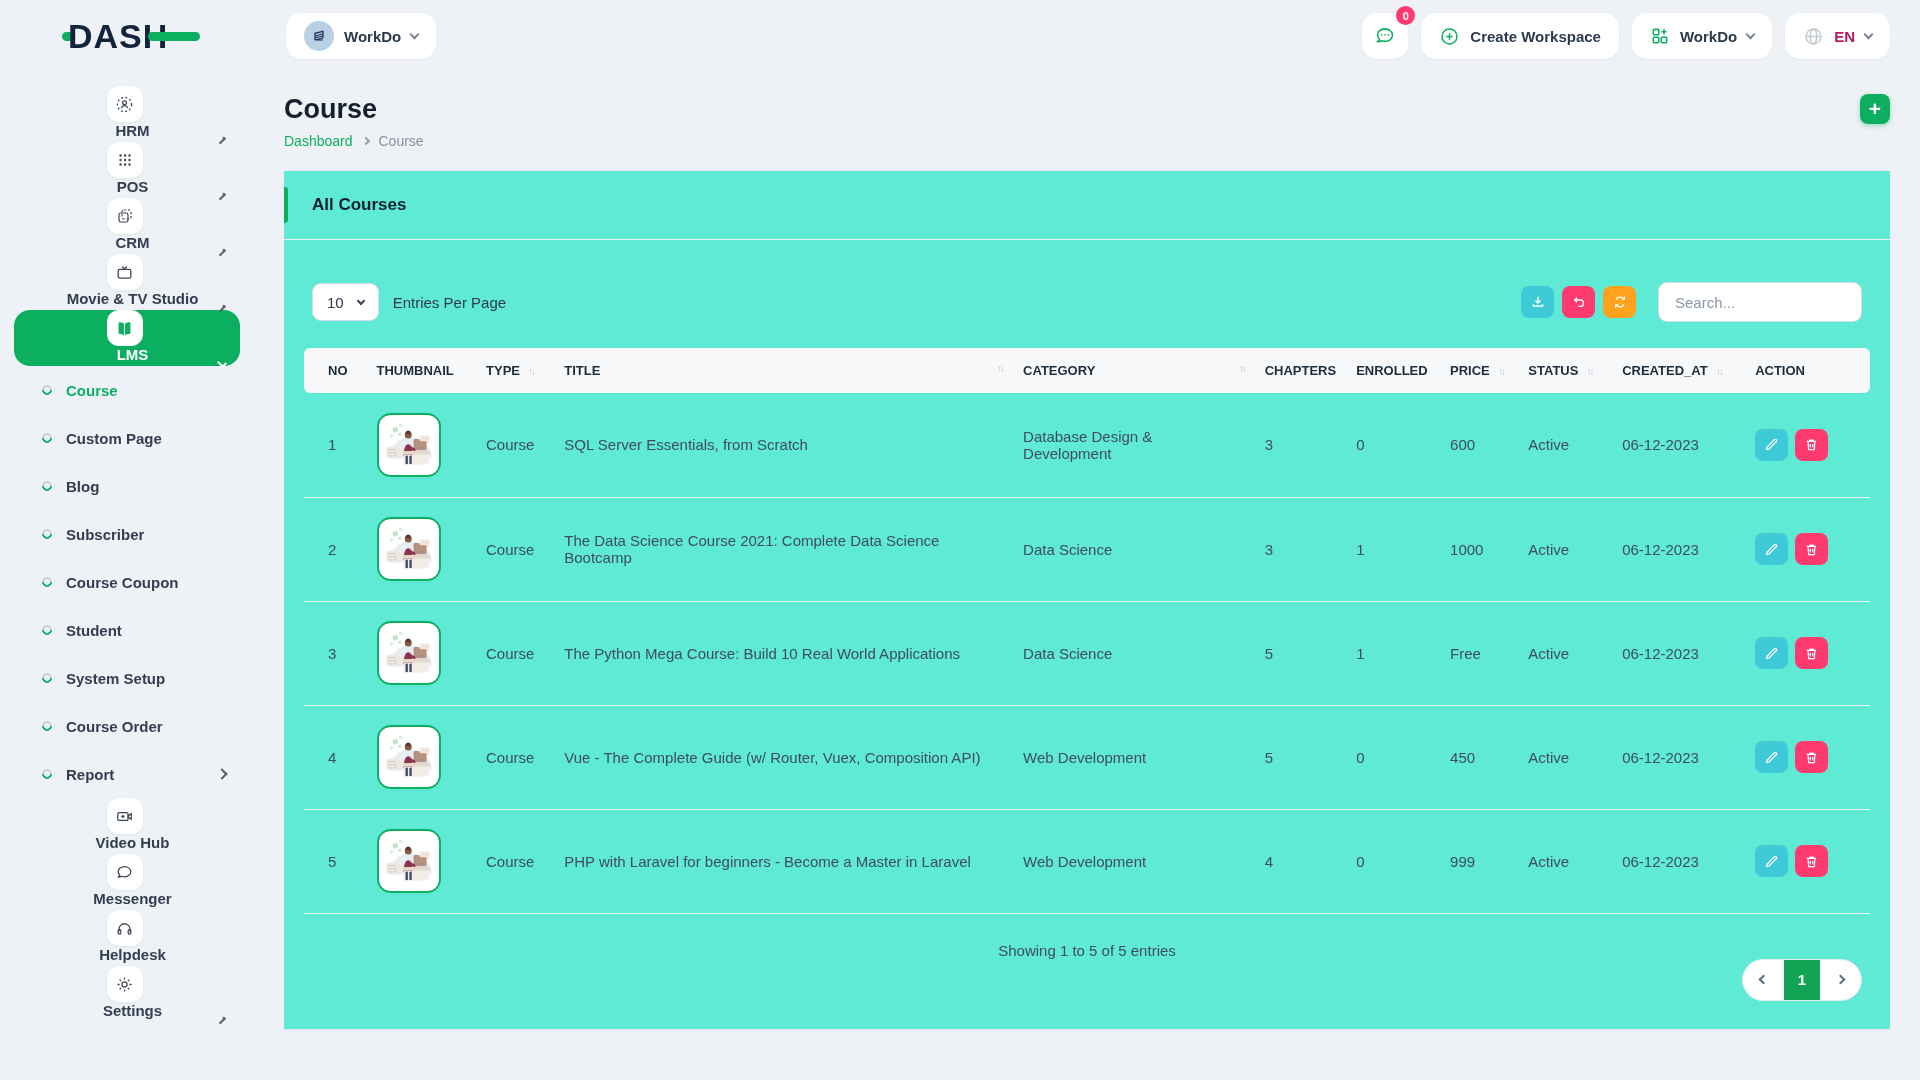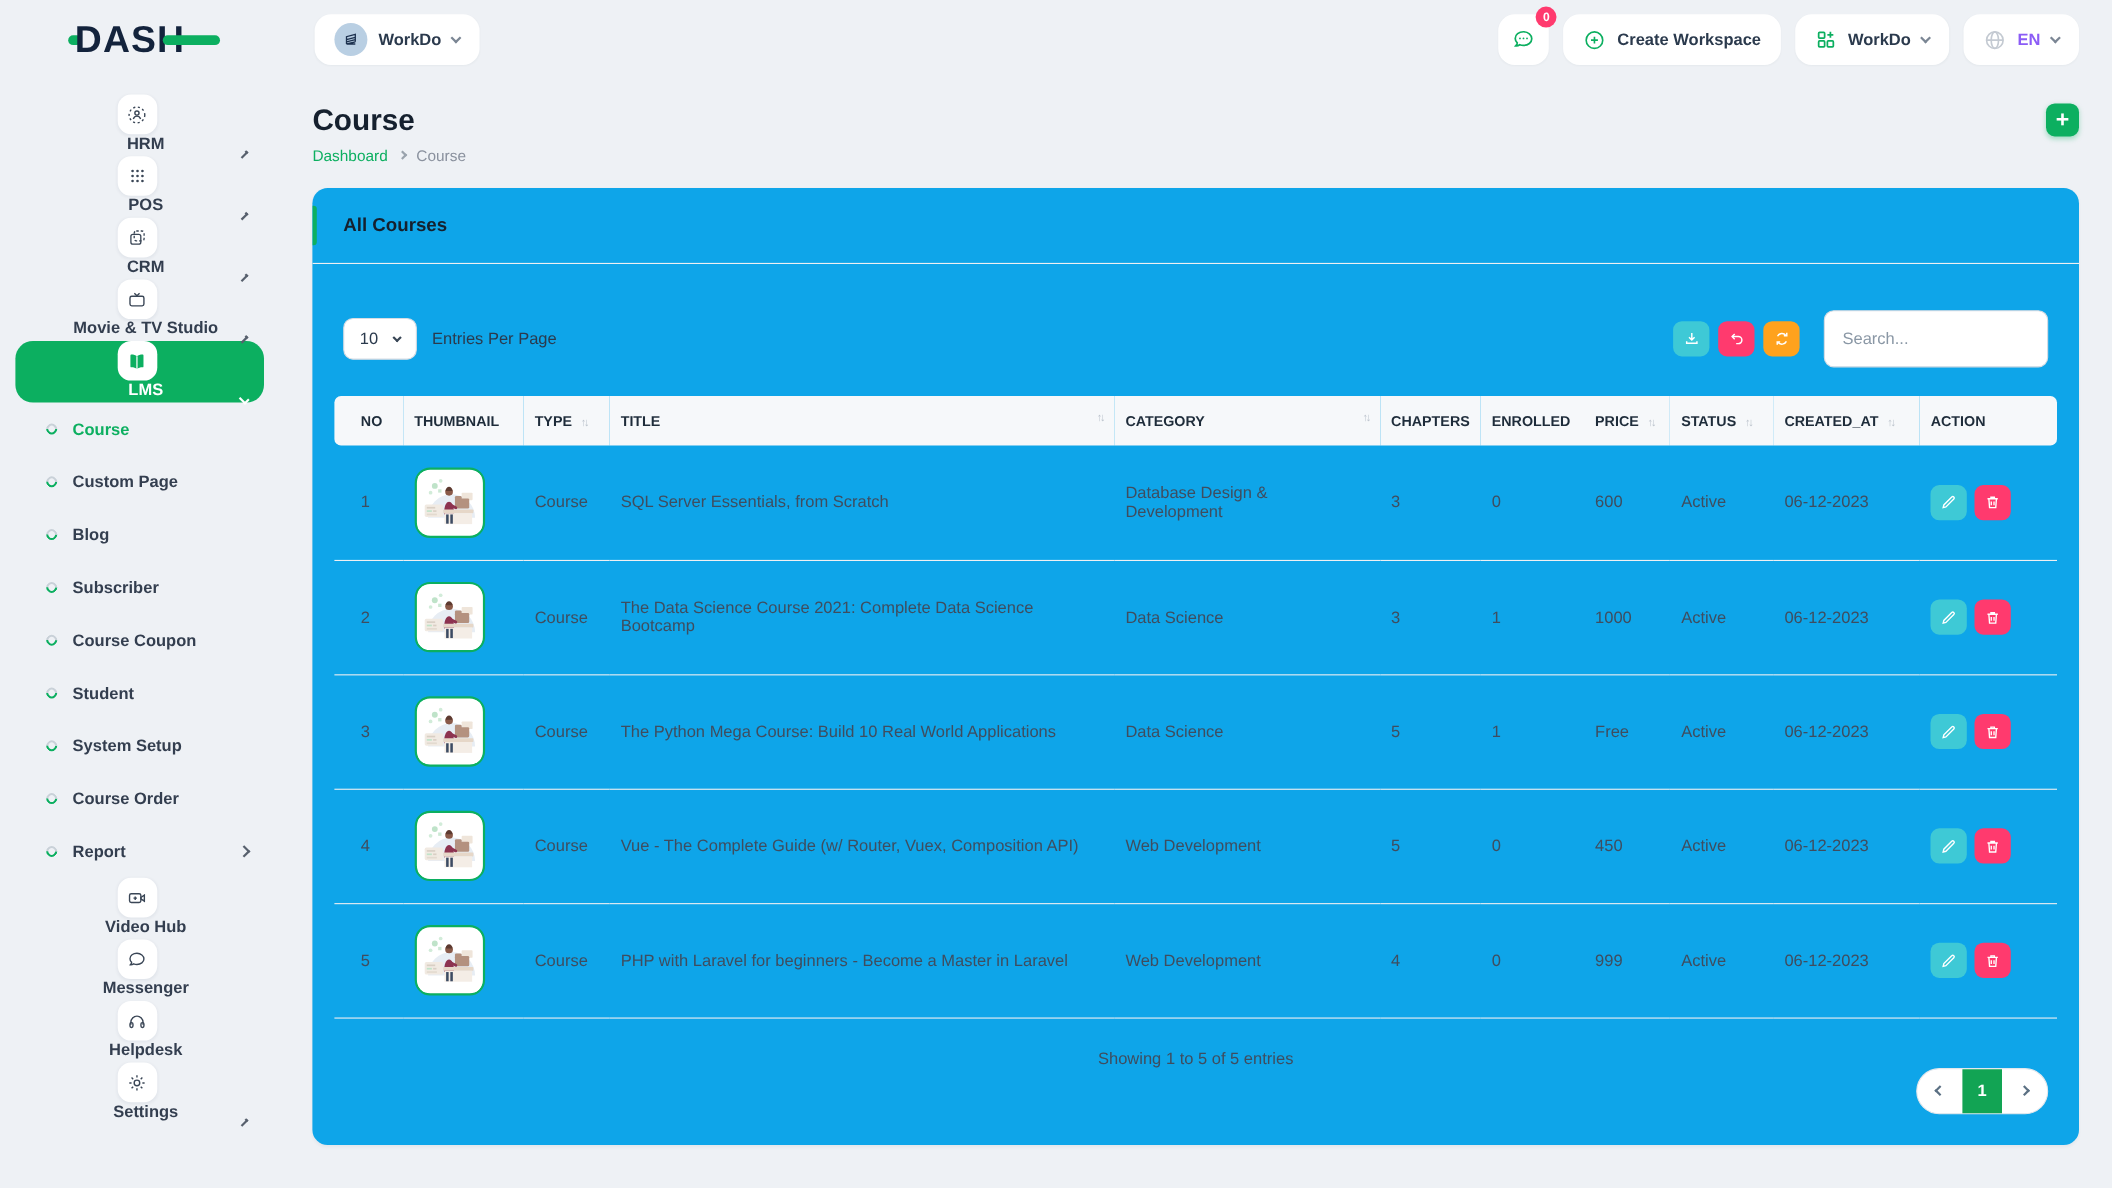--- a/index.html
+++ b/index.html
@@ -25,21 +25,21 @@
     gap:10px; padding:0 18px; color:#2b3a4d; font-weight:600;
     box-shadow:0 1px 2px rgba(20,40,60,.04); cursor:pointer; }
   .ws-pill { margin-left:2px; }
   .ws-avatar { width:30px; height:30px; border-radius:50%; background:#b9cfe3;
     display:flex; align-items:center; justify-content:center; }
   .topbar-right { margin-left:auto; display:flex; align-items:center; gap:13px; }
   .icon-pill { width:46px; position:relative; padding:0; justify-content:center; }
   .badge { position:absolute; top:-7px; right:-7px; min-width:19px; height:19px; border-radius:10px;
     background:#FF3A6E; color:#fff; font-size:11px; font-weight:700;
     display:flex; align-items:center; justify-content:center; padding:0 5px; }
-  .green-t { color:#8b5cf6; }
+  .green-t { color:#be185d; }
   .pill .chev { width:7px; height:7px; color:#7b8694; border-width:2px; }
   
   .layout { display:flex; }
   .sidebar { width:284px; flex:0 0 284px; padding-top:14px; }
   .nav-item { height:56px; margin:0 44px 0 14px; display:flex; align-items:center;
     padding:0 14px 0 9px; border-radius:16px; cursor:pointer;flex-direction:column; }
   .nav-icon-box { width:36px; height:36px; border-radius:12px; background:#fff;
     box-shadow:0 1px 3px rgba(20,40,60,.06); display:flex; align-items:center; justify-content:center;
     flex:0 0 36px; color:#3a4656; }
   .nav-label { margin-left:16px; font-weight:600; color:#333e4f; font-size:15px; }
@@ -58,37 +58,37 @@
   .page-head { display:flex; align-items:flex-start; margin-bottom:22px; }
   .page-title { font-size:27px; font-weight:700; color:#15202e; }
   .breadcrumb { display:flex; align-items:center; gap:10px; margin-top:8px; font-size:14px; }
   .breadcrumb a { color:#0CAF60; text-decoration:none; cursor:pointer; }
   .breadcrumb .sep { width:6px; height:6px; color:#9aa3ad; }
   .breadcrumb .current { color:#8a919e; }
   .add-btn { margin-left:auto; width:30px; height:30px; border-radius:8px; background:#0CAF60;
     color:#fff; font-size:21px; font-weight:600; display:flex; align-items:center; justify-content:center;
     cursor:pointer; border:none; box-shadow:0 2px 5px rgba(12,175,96,.35); }
   
-  .card { background:#0ea5e9; border-radius:14px; box-shadow:0 1px 3px rgba(20,40,60,.05); overflow:hidden; }
+  .card { background:#5eead4; border-radius:0; box-shadow:0 1px 3px rgba(20,40,60,.05); overflow:hidden; }
   .card-head { position:relative; padding:24px 28px; border-bottom:1px solid #eef0f3; }
   .accent-bar { position:absolute; left:0; top:16px; width:4px; height:36px; background:#0CAF60;
     border-radius:0 3px 3px 0; }
   .card-title { font-size:17px; font-weight:700; color:#15202e; }
   .controls { display:flex; align-items:center; padding:42px 28px 26px 28px; }
   .select-box { display:flex; align-items:center; gap:14px; border:1px solid #d6dce3; border-radius:9px;
     height:38px; padding:0 14px; color:#2b3a4d; cursor:pointer; background:#fff; }
   .select-box .chev { width:6px; height:6px; color:#394656; }
   .entries-label { margin-left:14px; color:#2b3a4d; font-weight:400; }
   .controls-right { margin-left:auto; display:flex; align-items:center; gap:8px; }
   .tool-btn { width:33px; height:32px; border:none; border-radius:8px; display:flex; align-items:center;
     justify-content:center; color:#fff; cursor:pointer; }
   .tool-btn.export  { background:#3EC9D6; }
   .tool-btn.undo    { background:#FF3A6E; }
   .tool-btn.refresh { background:#FFA21D; }
-  .search-input { width:204px; height:52px; border:1px solid #d6dce3; border-radius:9px;
+  .search-input { width:204px; height:40px; border:1px solid #d6dce3; border-radius:9px;
     padding:0 16px; font-size:15px; color:#2b3a4d; outline:none; margin-left:14px;
     font-family:"Liberation Sans","DejaVu Sans",sans-serif; }
   .search-input::placeholder { color:#8a97a5; }
   
   table { width:calc(100% - 40px); margin:0 20px; border-collapse:collapse; }
   thead th { background:#f6f8fa; text-align:left; font-size:13px; font-weight:700; color:#1e2c3a;
     text-transform:uppercase; padding:15px 10px; white-space:nowrap; }
   thead th:first-child { padding-left:24px; border-radius:6px 0 0 6px; }
   thead th:last-child { border-radius:0 6px 6px 0; }
   .sort-ic { color:#bcc3cc; font-size:10px; letter-spacing:-2px; margin-left:8px; font-weight:400; }

